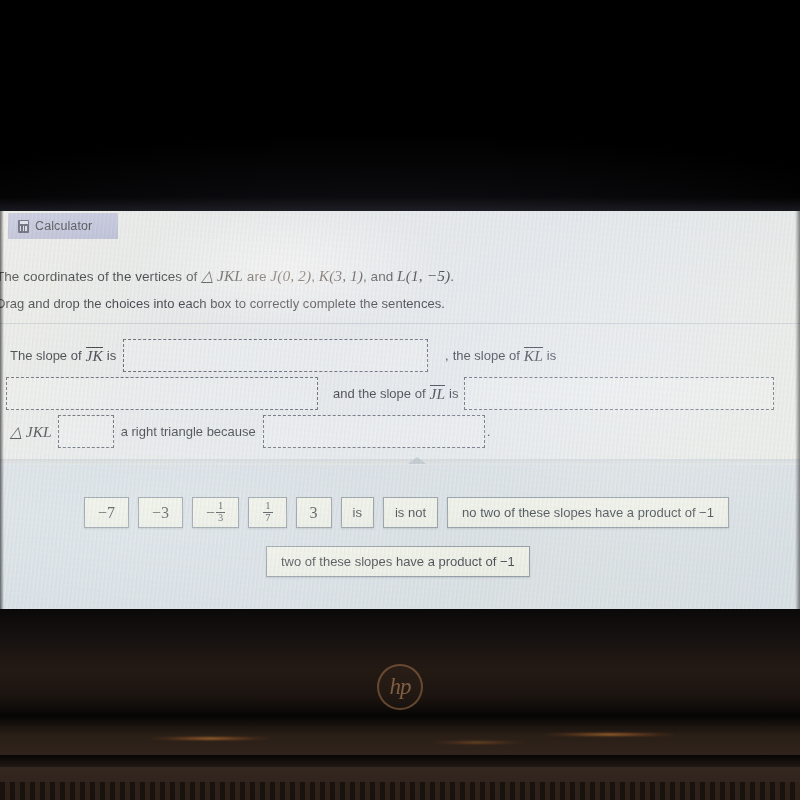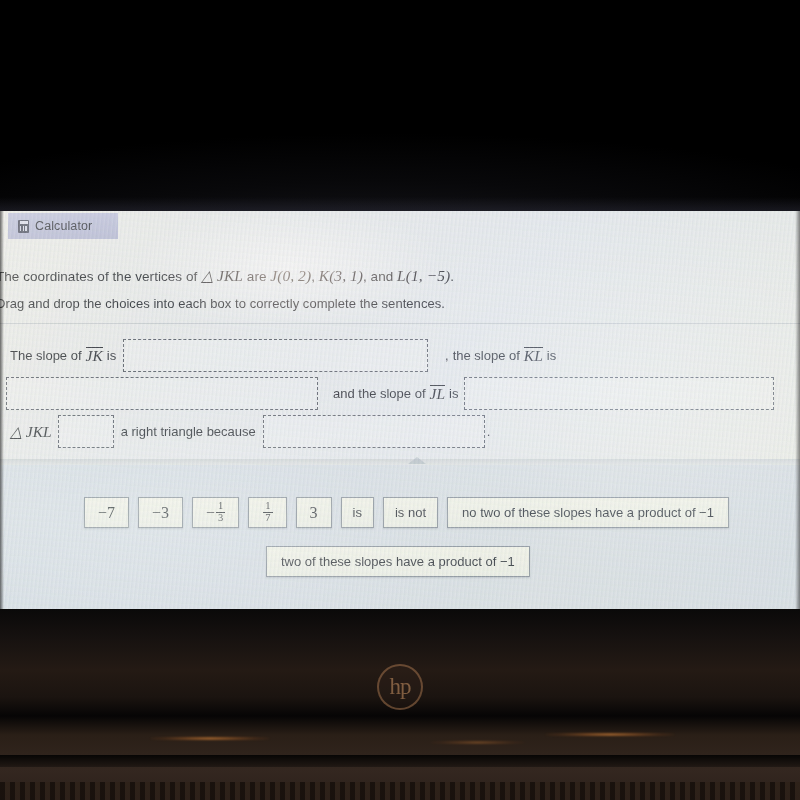--- a/index.html
+++ b/index.html
@@ -301,20 +301,21 @@
     transform: translateX(-50%);
     top: 55px;
     width: 42px; height: 42px;
     border-radius: 50%;
     border: 2px solid rgba(170,120,80,.50);
     display: flex;
     align-items: center;
     justify-content: center;
     color: rgba(185,135,92,.62);
     font-family: "Liberation Serif", serif;
+    font-style: italic;
     font-size: 23px;
     letter-spacing: -1px;
     background: rgba(60,42,30,.22);
   }
   .glint {
     position: absolute;
     height: 3px;
     border-radius: 50%;
     background: radial-gradient(ellipse at center, rgba(255,160,70,.85) 0%, rgba(180,90,30,.25) 55%, rgba(0,0,0,0) 100%);
     filter: blur(1.1px);

